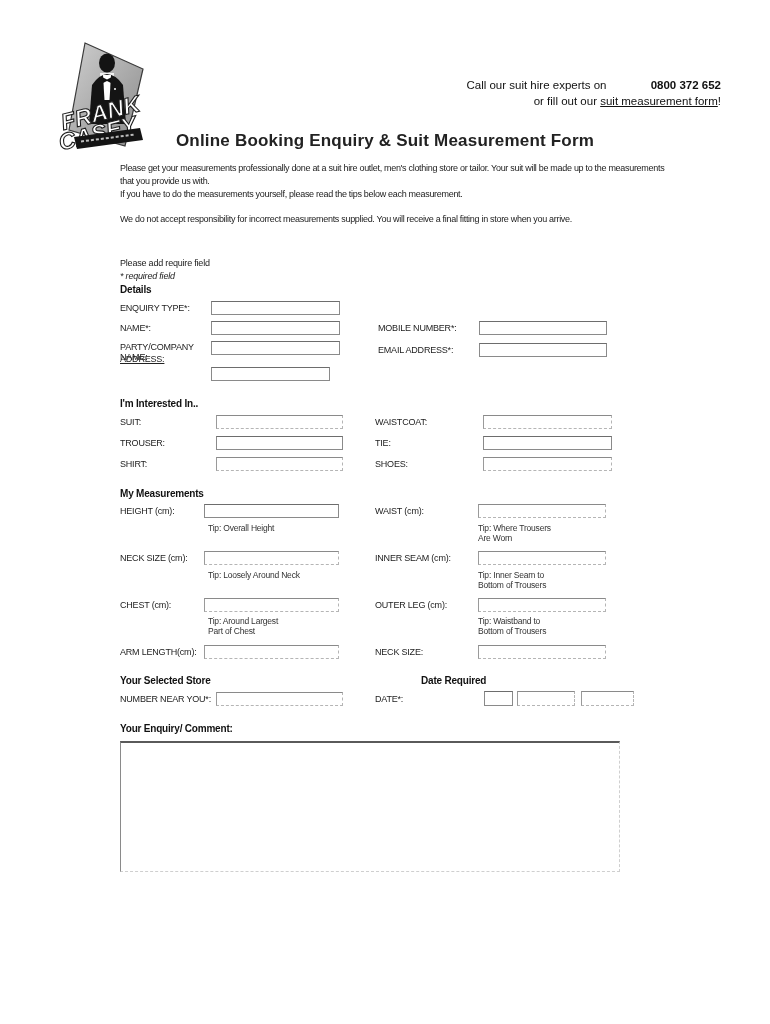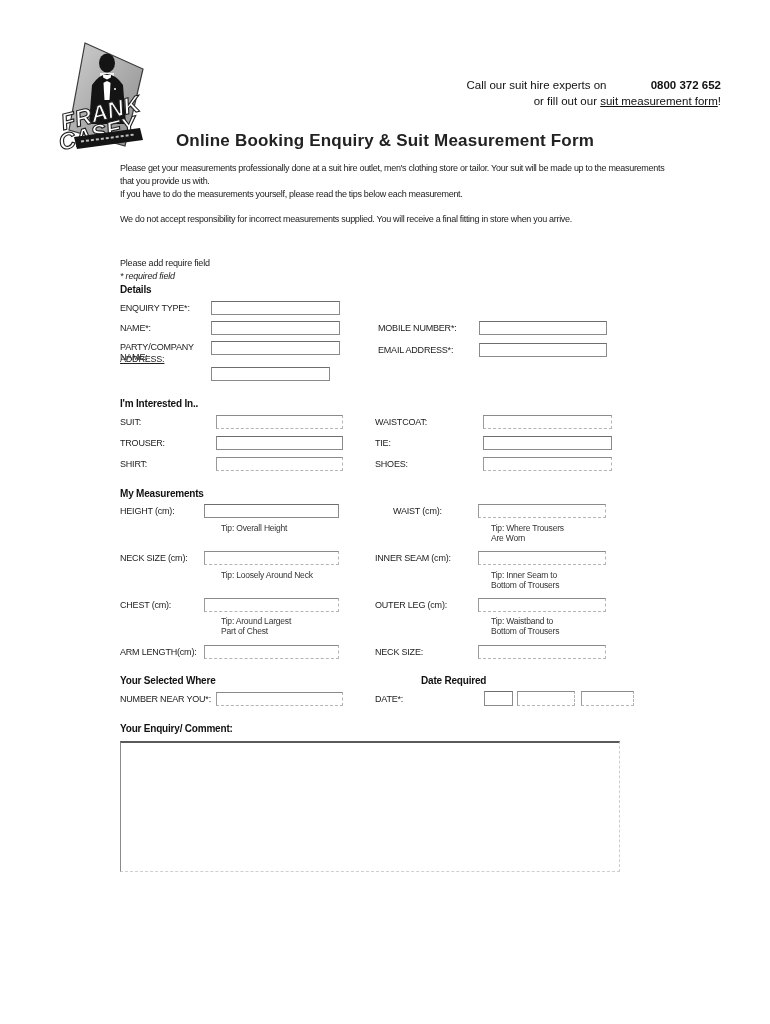--- a/index.html
+++ b/index.html
@@ -7,21 +7,21 @@
         font-family:"Liberation Sans",sans-serif;color:#1a1a1a;overflow:hidden;}
   .abs{position:absolute;}
   .title{left:0;right:0;top:131px;text-align:center;font-size:17px;font-weight:bold;
          letter-spacing:.2px;color:#222;}
   .hdr-right{right:49px;top:77px;text-align:right;font-size:11.5px;line-height:16px;color:#111;}
   .hdr-right b{font-weight:bold;padding-left:41px;}
   .link{text-decoration:underline;color:#111;cursor:pointer;}
   .body-txt{font-size:9px;letter-spacing:-.3px;white-space:nowrap;color:#222;}
   .lbl{font-size:9px;letter-spacing:-.2px;color:#222;}
   .h{font-size:10px;font-weight:bold;letter-spacing:-.2px;color:#111;}
-  .tip{font-size:8.5px;letter-spacing:-.2px;color:#333;line-height:9.5px;margin-left:13px;}
+  .tip{font-size:8.5px;letter-spacing:-.2px;color:#333;line-height:9.5px;}
   .legend-italic{font-style:italic;}
   .inp{position:absolute;box-sizing:border-box;height:14px;background:#fff;
        border:1px solid #8a8a8a;border-top-color:#6d6d6d;
        font-size:9px;padding:0 2px;font-family:"Liberation Sans",sans-serif;}
   .dash{border:1px dashed #b5b5b5;border-top:1px solid #8a8a8a;border-left:1px solid #9a9a9a;}
   .wrapw{width:84px;line-height:10px;}
   textarea.cmt{position:absolute;left:120px;top:741px;width:500px;height:131px;box-sizing:border-box;
        background:#fff;border-top:2px solid #5a5a5a;border-left:1px solid #8a8a8a;
        border-right:1px dashed #cfcfcf;border-bottom:1px dashed #cfcfcf;resize:none;
        font-family:"Liberation Sans",sans-serif;font-size:10px;}
@@ -102,21 +102,21 @@
 
   <div class="abs lbl" style="left:120px;top:459px;">SHIRT:</div>
   <input class="inp dash" style="left: 216px; top: 457px; width: 127px;">
   <div class="abs lbl" style="left:375px;top:459px;">SHOES:</div>
   <input class="inp dash" style="left: 483px; top: 457px; width: 129px;">
 
   <div class="abs h" style="left:120px;top:488px;">My Measurements</div>
 
   <div class="abs lbl" style="left:120px;top:506px;">HEIGHT (cm):</div>
   <input class="inp" style="left: 204px; top: 504px; width: 135px;">
-  <div class="abs lbl" style="left:393px;top:506px;">WAIST (cm):</div>
+  <div class="abs lbl" style="left:375px;top:506px;">WAIST (cm):</div>
   <input class="inp dash" style="left: 478px; top: 504px; width: 128px;">
 
   <div class="abs tip" style="left:208px;top:524px;">Tip: Overall Height</div>
   <div class="abs tip" style="left:478px;top:524px;">
     <div>Tip: Where Trousers</div>
     <div>Are Worn</div>
   </div>
 
   <div class="abs lbl" style="left:120px;top:553px;">NECK SIZE (cm):</div>
   <input class="inp dash" style="left: 204px; top: 551px; width: 135px;">
@@ -141,21 +141,21 @@
   <div class="abs tip" style="left:478px;top:617px;">
     <div>Tip: Waistband to</div>
     <div>Bottom of Trousers</div>
   </div>
 
   <div class="abs lbl" style="left:120px;top:647px;">ARM LENGTH(cm):</div>
   <input class="inp dash" style="left: 204px; top: 645px; width: 135px;">
   <div class="abs lbl" style="left:375px;top:647px;">NECK SIZE:</div>
   <input class="inp dash" style="left: 478px; top: 645px; width: 128px;">
 
-  <div class="abs h" style="left:120px;top:675px;">Your Selected Where</div>
+  <div class="abs h" style="left:120px;top:675px;">Your Selected Store</div>
   <div class="abs h" style="left:421px;top:675px;">Date Required</div>
 
   <div class="abs lbl" style="left:120px;top:694px;">NUMBER NEAR YOU*:</div>
   <input class="inp dash" style="left: 216px; top: 692px; width: 127px;">
   <div class="abs lbl" style="left:375px;top:694px;">DATE*:</div>
   <input class="inp" style="left: 484px; top: 691px; width: 29px; height: 15px;">
   <input class="inp dash" style="left: 517px; top: 691px; width: 58px; height: 15px;">
   <input class="inp dash" style="left: 581px; top: 691px; width: 53px; height: 15px;">
 
   <div class="abs h" style="left:120px;top:723px;">Your Enquiry/ Comment:</div>

